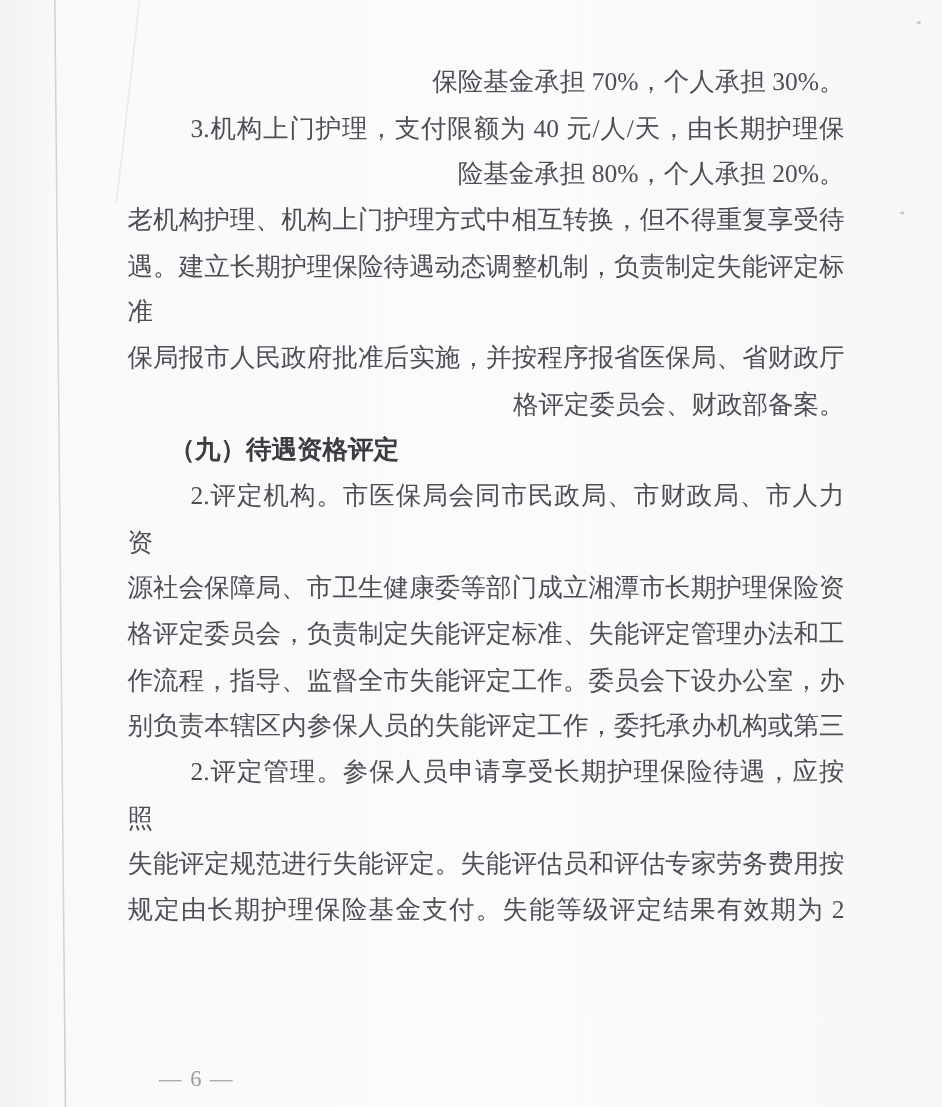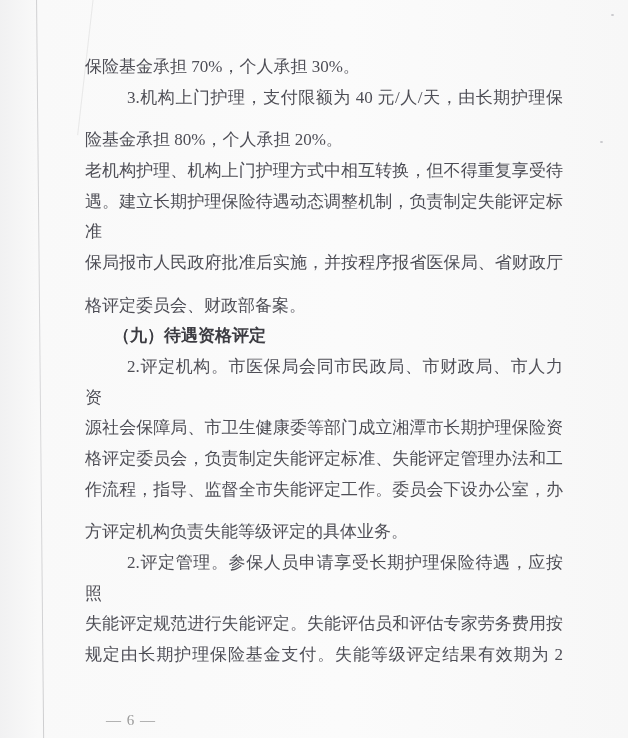--- a/index.html
+++ b/index.html
@@ -57,21 +57,21 @@
     top: 40px;
     width: 478px;
     font-size: 17px;
     line-height: 30.65px;
     color: #4e4e56;
     letter-spacing: 0;
   }
   .ln { min-height: 30.65px; }
   .ln.ind { text-indent: 42px; font-family: Liberation Serif, serif; }
   .ln.jf  { text-align: justify; text-align-last: justify; }
-  .ln.end { text-align: left; margin-top: 12px; }
+  .ln.end { text-align: right; }
   .ln.hd  {
     font-weight: bold;
     color: #3c3c42;
     text-indent: 28px;
     text-align: center;
     text-align-last: left;
   }
   .footer {
     position: absolute;
     left: 106px;
@@ -98,21 +98,21 @@
     <div class="ln end">险基金承担 80%，个人承担 20%。</div>
     <div class="ln jf">老机构护理、机构上门护理方式中相互转换，但不得重复享受待</div>
     <div class="ln jf">遇。建立长期护理保险待遇动态调整机制，负责制定失能评定标准</div>
     <div class="ln jf">保局报市人民政府批准后实施，并按程序报省医保局、省财政厅</div>
     <div class="ln end">格评定委员会、财政部备案。</div>
     <div class="ln hd">（九）待遇资格评定</div>
     <div class="ln ind jf">2.评定机构。市医保局会同市民政局、市财政局、市人力资</div>
     <div class="ln jf">源社会保障局、市卫生健康委等部门成立湘潭市长期护理保险资</div>
     <div class="ln jf">格评定委员会，负责制定失能评定标准、失能评定管理办法和工</div>
     <div class="ln jf">作流程，指导、监督全市失能评定工作。委员会下设办公室，办</div>
-    <div class="ln end">方评定机构负责失能等级评定的具体业务。</div>
+    <div class="ln jf">别负责本辖区内参保人员的失能评定工作，委托承办机构或第三</div>
     <div class="ln ind jf">2.评定管理。参保人员申请享受长期护理保险待遇，应按照</div>
     <div class="ln jf">失能评定规范进行失能评定。失能评估员和评估专家劳务费用按</div>
     <div class="ln jf">规定由长期护理保险基金支付。失能等级评定结果有效期为 2</div>
 
   </div>
 
   <div class="footer">— 6 —</div>
 
 </div>
 

